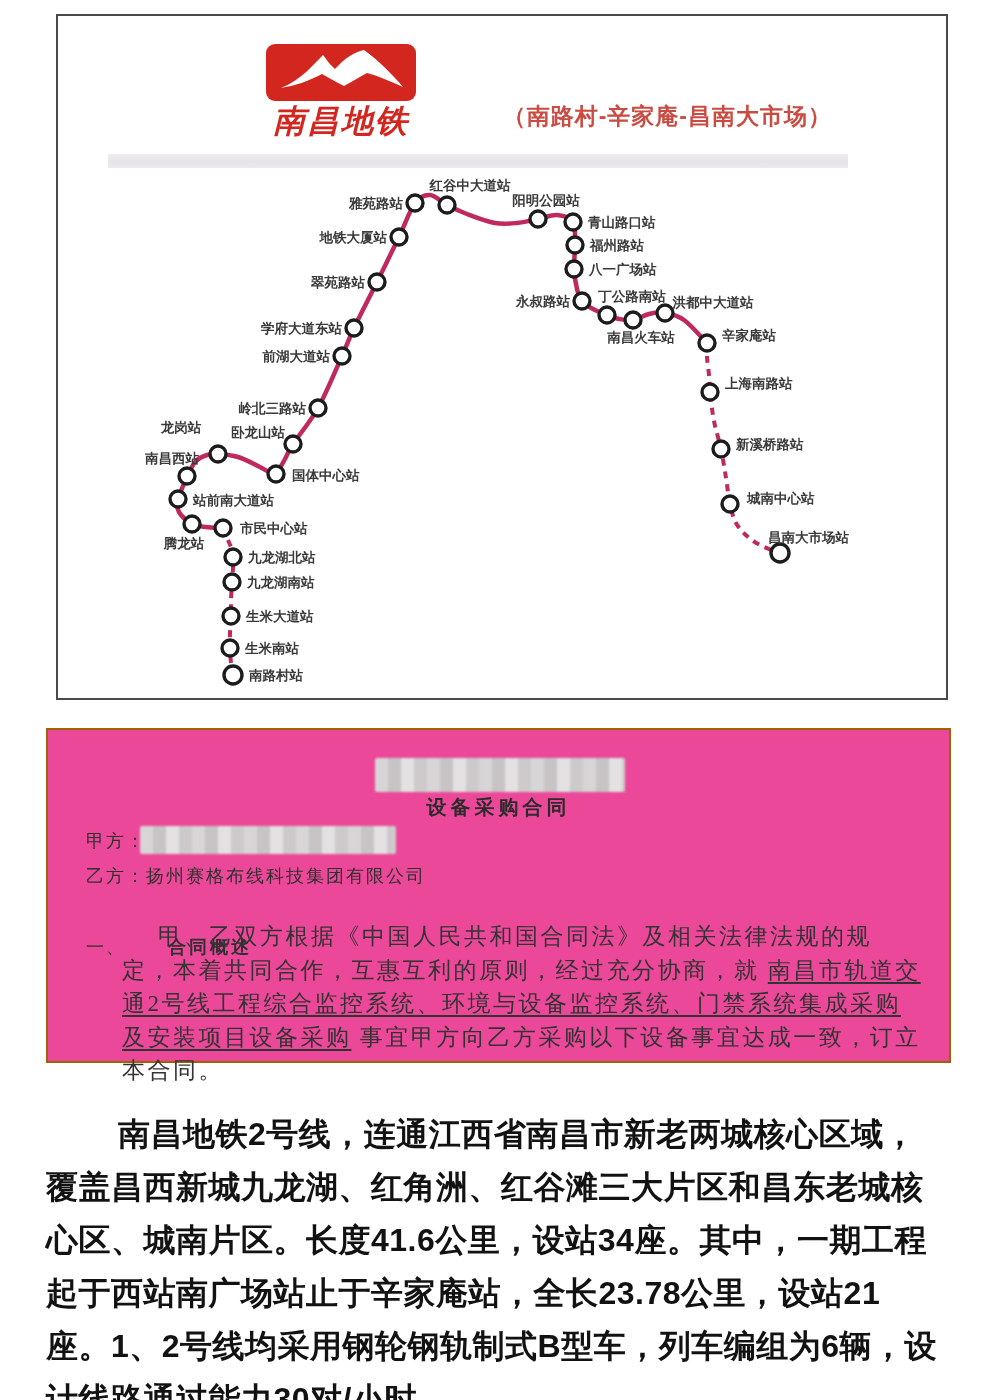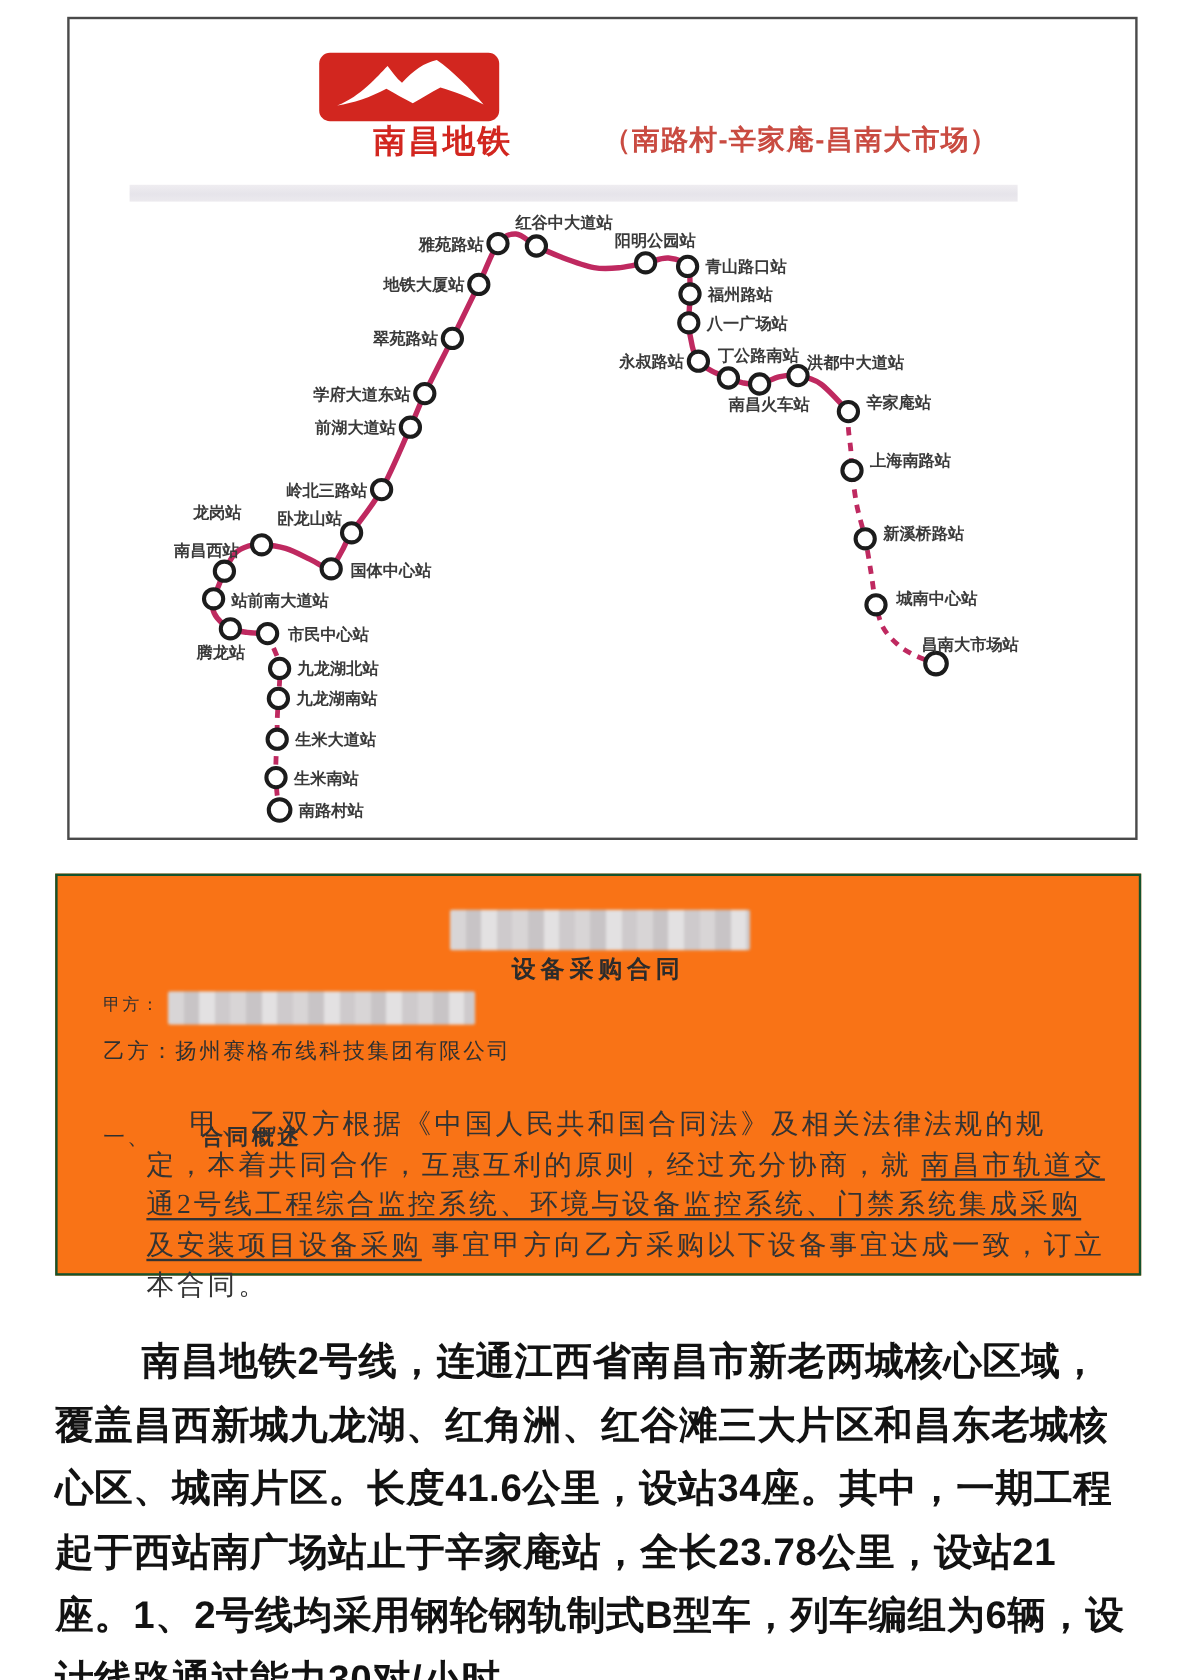--- a/index.html
+++ b/index.html
@@ -4,39 +4,39 @@
 <style>
   html,body{margin:0;padding:0;background:#fff;}
   .page{
     position:relative;width:1000px;height:1400px;background:#ffffff;overflow:hidden;
     font-family:"Liberation Sans","DejaVu Sans",sans-serif;
   }
   .abs{position:absolute;}
   
   .map-box{left:56px;top:14px;width:892px;height:686px;border:2px solid #4a4a4a;background:#fff;box-sizing:border-box;}
   .logo-mark{left:265px;top:43px;width:152px;height:59px;}
-  .logo-cn{left:255px;top:100px;width:172px;text-align:right;font-size:27px;font-weight:bold;letter-spacing:2px;}
+  .logo-cn{left:255px;top:100px;width:172px;text-align:center;font-size:32px;font-weight:bold;letter-spacing:2px;font-style:italic;}
   .logo-en{left:255px;top:133px;width:172px;text-align:center;font-size:11px;font-weight:bold;letter-spacing:2px;margin-top:23px;}
   .map-title{left:420px;top:48px;width:370px;text-align:center;font-size:31px;font-weight:bold;letter-spacing:3px;}
   .map-subtitle{left:412px;top:101px;width:420px;text-align:right;font-size:23px;font-weight:bold;letter-spacing:1px;}
   .gray-band{left:108px;top:154px;width:740px;height:14px;background:linear-gradient(#efedf1,#e6e4ea 55%,#eceaee);}
   .map-svg{left:0;top:0;width:1000px;height:1400px;pointer-events:none;}
   .map-svg text{font-family:"Liberation Sans","DejaVu Sans",sans-serif;}
   
-  .contract-box{left:46px;top:728px;width:905px;height:335px;border:2px solid #14532d;background:#f97316;box-sizing:border-box;
+  .contract-box{left:46px;top:728px;width:905px;height:335px;border:2px solid #a16207;background:#ec4899;box-sizing:border-box;
     font-family:"Liberation Serif","DejaVu Serif",serif;color:#303030;}
   .mosaic{
     background:
       repeating-linear-gradient(90deg,#d8d5d6 0 13px,#c8c4c6 13px 26px,#e3e1e2 26px 39px,#cecacc 39px 52px),
       repeating-linear-gradient(0deg,rgba(255,255,255,.35) 0 9px,rgba(0,0,0,.07) 9px 18px);
     filter:blur(1.2px);border-radius:2px;
   }
   .c-blur-top{left:327px;top:28px;width:250px;height:34px;}
   .c-title{left:0;top:64px;width:100%;text-align:center;font-size:20px;font-weight:bold;letter-spacing:4px;color:#2b2b2b;}
-  .c-party-a-label{left:38px;top:99px;font-size:14px;letter-spacing:2px;text-align:right;}
+  .c-party-a-label{left:38px;top:99px;font-size:18px;letter-spacing:2px;text-align:right;}
   .c-blur-a{left:92px;top:96px;width:256px;height:28px;}
   .c-party-b{left:38px;top:134px;font-size:18px;letter-spacing:2px;}
   .c-section{left:38px;top:166px;font-size:18px;margin-top:39px;}
   .c-section .no{letter-spacing:2px;}
   .c-section .sec-title{font-weight:bold;margin-left:42px;letter-spacing:3px;}
   .c-body{left:74px;top:190px;width:800px;font-size:23px;line-height:33.5px;letter-spacing:2.5px;text-indent:36px;color:#333;}
   .c-body .u{text-decoration:underline;text-underline-offset:4px;}
   
   .article{left:46px;top:1108px;width:895px;font-size:32px;line-height:53px;font-weight:bold;color:#121212;
     text-indent:72px;letter-spacing:0.5px;font-family:"Liberation Sans","DejaVu Sans",sans-serif;}

